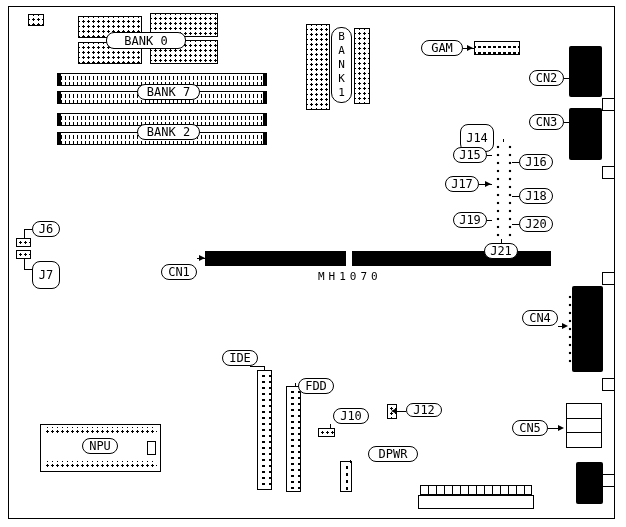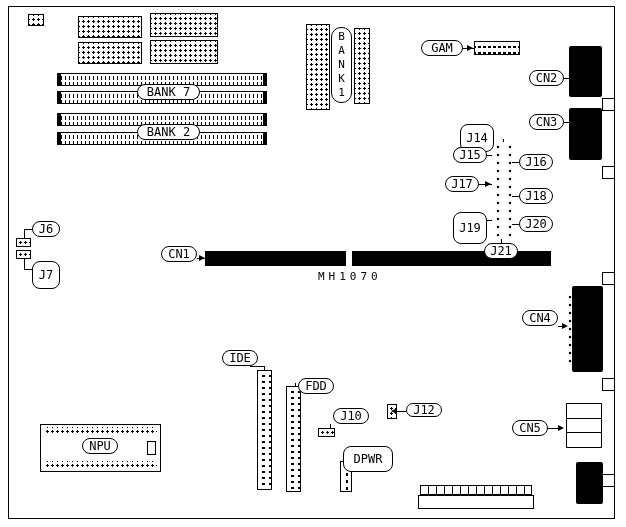--- a/index.html
+++ b/index.html
@@ -107,42 +107,43 @@
     <div class="inner-line" style="top:28px"></div>
   </div>
   <div class="conn-black" style="left:576px;top:462px;width:27px;height:42px"></div>
 
   <div class="tab" style="left:602px;top:98px;width:13px;height:13px"></div>
   <div class="tab" style="left:602px;top:166px;width:13px;height:13px"></div>
   <div class="tab" style="left:602px;top:272px;width:13px;height:13px"></div>
   <div class="tab" style="left:602px;top:378px;width:13px;height:13px"></div>
   <div class="tab" style="left:602px;top:474px;width:13px;height:13px"></div>
 
+  <div class="callout" style="left:106px;top:32px;width:80px;height:17px">BANK 0</div>
   <div class="callout" style="left:137px;top:84px;width:63px;height:16px">BANK 7</div>
   <div class="callout" style="left:137px;top:124px;width:63px;height:16px">BANK 2</div>
   <div class="callout vcallout" style="left:331px;top:27px;width:21px;height:76px">BANK1</div>
   <div class="callout" style="left:421px;top:40px;width:42px;height:16px">GAM</div>
   <div class="callout" style="left:529px;top:70px;width:35px;height:16px">CN2</div>
   <div class="callout" style="left:529px;top:114px;width:35px;height:16px">CN3</div>
   <div class="callout" style="left:460px;top:124px;width:34px;height:28px">J14</div>
   <div class="callout" style="left:453px;top:147px;width:34px;height:16px">J15</div>
   <div class="callout" style="left:519px;top:154px;width:34px;height:16px">J16</div>
   <div class="callout" style="left:445px;top:176px;width:34px;height:16px">J17</div>
   <div class="callout" style="left:519px;top:188px;width:34px;height:16px">J18</div>
-  <div class="callout" style="left:453px;top:212px;width:34px;height:32px">J19</div>
+  <div class="callout" style="left:453px;top:212px;width:34px;height:16px">J19</div>
   <div class="callout" style="left:519px;top:216px;width:34px;height:16px">J20</div>
   <div class="callout" style="left:484px;top:243px;width:34px;height:16px">J21</div>
-  <div class="callout" style="left:161px;top:246px;width:36px;height:16px">CN1</div>
+  <div class="callout" style="left:161px;top:264px;width:36px;height:16px">CN1</div>
   <div class="callout" style="left:32px;top:221px;width:28px;height:16px">J6</div>
   <div class="callout" style="left:32px;top:261px;width:28px;height:28px">J7</div>
   <div class="callout" style="left:222px;top:350px;width:36px;height:16px">IDE</div>
   <div class="callout" style="left:298px;top:378px;width:36px;height:16px">FDD</div>
   <div class="callout" style="left:333px;top:408px;width:36px;height:16px">J10</div>
   <div class="callout" style="left:406px;top:403px;width:36px;height:14px">J12</div>
-  <div class="callout" style="left:343px;top:446px;width:50px;height:26px">DPWR</div>
+  <div class="callout" style="left:368px;top:446px;width:50px;height:16px">DPWR</div>
   <div class="callout" style="left:82px;top:438px;width:36px;height:16px">NPU</div>
   <div class="callout" style="left:522px;top:310px;width:36px;height:16px">CN4</div>
   <div class="callout" style="left:512px;top:420px;width:36px;height:16px">CN5</div>
 
   <div class="hline" style="left:463px;top:48px;width:11px"></div>
   <div class="tri tri-r" style="left:467px;top:45px"></div>
   <div class="hline" style="left:564px;top:78px;width:5px"></div>
   <div class="hline" style="left:564px;top:122px;width:5px"></div>
   <div class="vline" style="left:503px;top:139px;height:3px"></div>
   <div class="hline" style="left:487px;top:155px;width:5px"></div>

